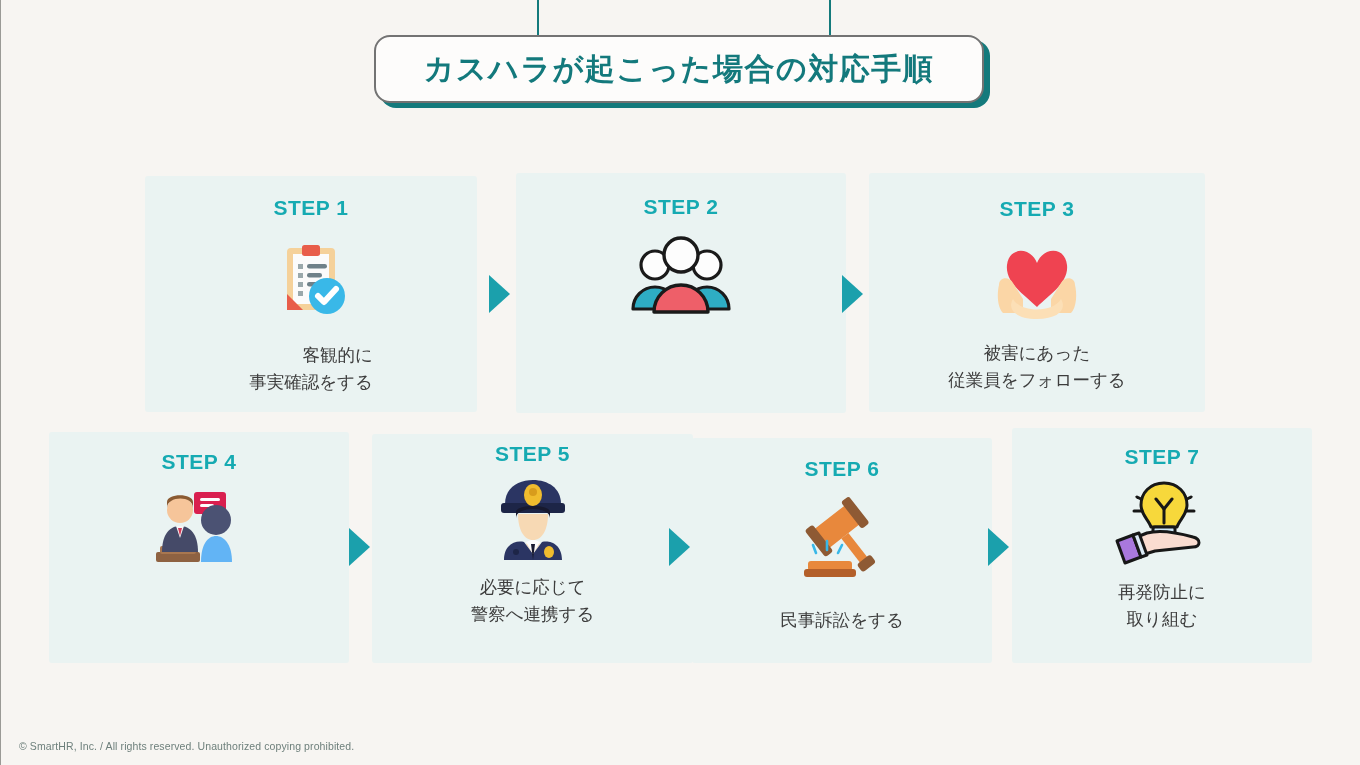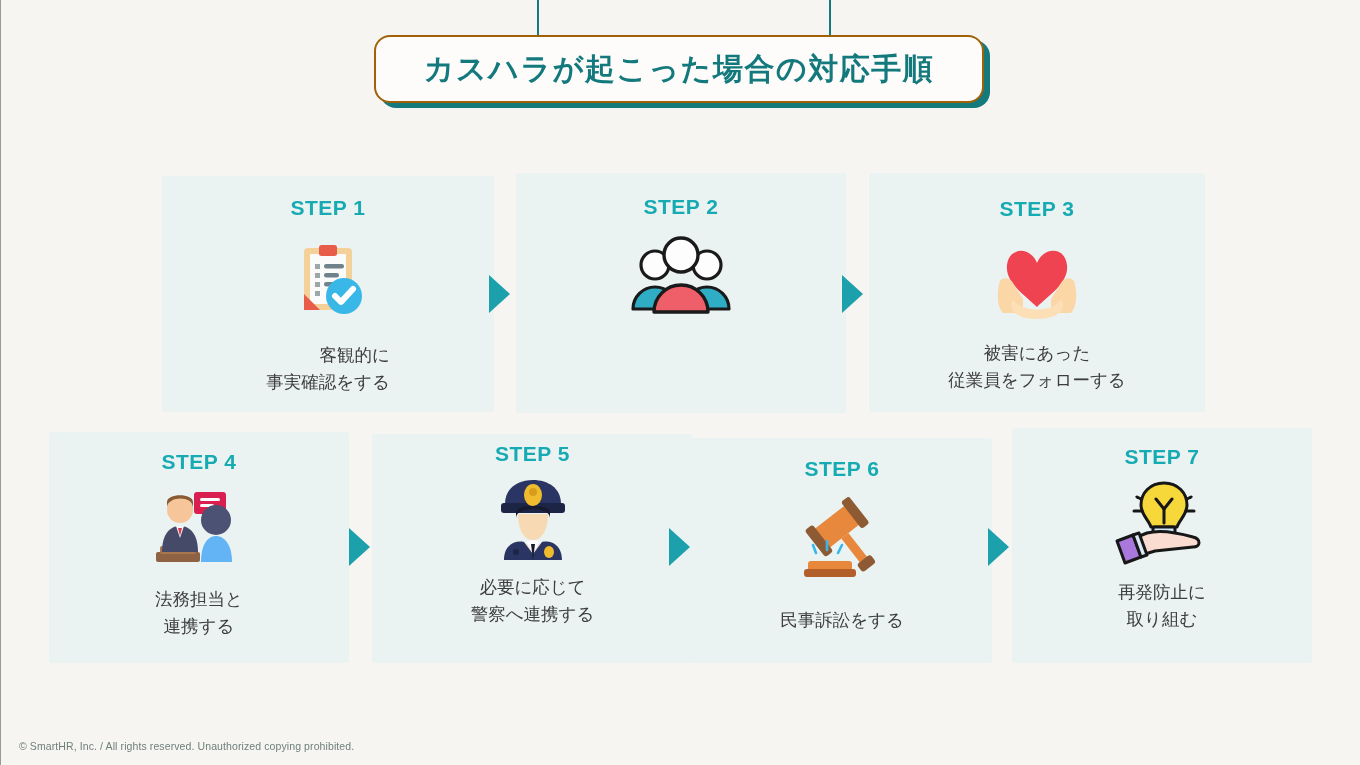--- a/index.html
+++ b/index.html
@@ -55,21 +55,21 @@
     border-radius: 16px;
     background: #147a7c;
   }
 
   .title-banner {
     position: absolute;
     left: 373px;
     top: 35px;
     width: 610px;
     height: 68px;
-    border: 2px solid #a16207;
+    border: 2px solid #737373;
     border-radius: 16px;
     background: #fdfcfb;
     display: flex;
     align-items: center;
     justify-content: center;
   }
 
   .title-text {
     font-size: 30px;
     font-weight: bold;
@@ -139,21 +139,21 @@
   <div class="pin-line left"></div>
   <div class="pin-line right"></div>
   <div class="pin-dot left"></div>
   <div class="pin-dot right"></div>
   <div class="title-shadow"></div>
   <div class="title-banner">
     <span class="title-text">カスハラが起こった場合の対応手順</span>
   </div>
 </div>
 
-<div class="card" style="left:161px; top:176px; width:332px; height:236px;">
+<div class="card" style="left:144px; top:176px; width:332px; height:236px;">
   <div class="step-label" style="margin-top:20px;">STEP 1</div>
   <div class="icon-box" style="margin-top:14px;">
     <svg width="92" height="92" viewBox="0 0 92 92">
       <rect x="22" y="14" width="48" height="62" rx="4" fill="#f5d19a"></rect>
       <rect x="28" y="20" width="36" height="50" fill="#fbfbfb"></rect>
       <rect x="37" y="11" width="18" height="11" rx="2.5" fill="#e85d4a"></rect>
       <rect x="33" y="30" width="5" height="5" fill="#9aa8ab"></rect>
       <rect x="33" y="39" width="5" height="5" fill="#9aa8ab"></rect>
       <rect x="33" y="48" width="5" height="5" fill="#9aa8ab"></rect>
       <rect x="33" y="57" width="5" height="5" fill="#9aa8ab"></rect>
@@ -214,22 +214,20 @@
       <path d="M26 42 L30 54 L34 42 Z" fill="#f6f6f6"></path>
       <path d="M28 44 L30 52 L32 44 Z" fill="#d23a58"></path>
       <rect x="44" y="8" width="32" height="22" rx="3" fill="#d91f4f"></rect>
       <path d="M52 30 L52 38 L60 30 Z" fill="#d91f4f"></path>
       <rect x="50" y="14" width="20" height="3" rx="1.5" fill="#fdfdfd"></rect>
       <rect x="50" y="20" width="14" height="3" rx="1.5" fill="#fdfdfd"></rect>
       <circle cx="66" cy="36" r="15" fill="#4b5273"></circle>
       <path d="M51 78 C51 60 58 52 66 52 C74 52 82 60 82 78 Z" fill="#62b4f5"></path>
     </svg>
   </div>
-  <div class="card-caption" style="margin-top:14px;">法務担当と
-連携する</div>
 </div>
 
 <div class="arrow" style="left:348px; top:528px;"></div>
 
 <div class="card" style="left:371px; top:434px; width:321px; height:229px;">
   <div class="step-label" style="margin-top:8px;">STEP 5</div>
   <div class="icon-box" style="margin-top:8px;">
     <svg width="90" height="88" viewBox="0 0 90 88">
       <path d="M17 30 C17 14 30 6 45 6 C60 6 73 14 73 30 Z" fill="#2b3563"></path>
       <rect x="13" y="29" width="64" height="10" rx="3" fill="#1d2547"></rect>

